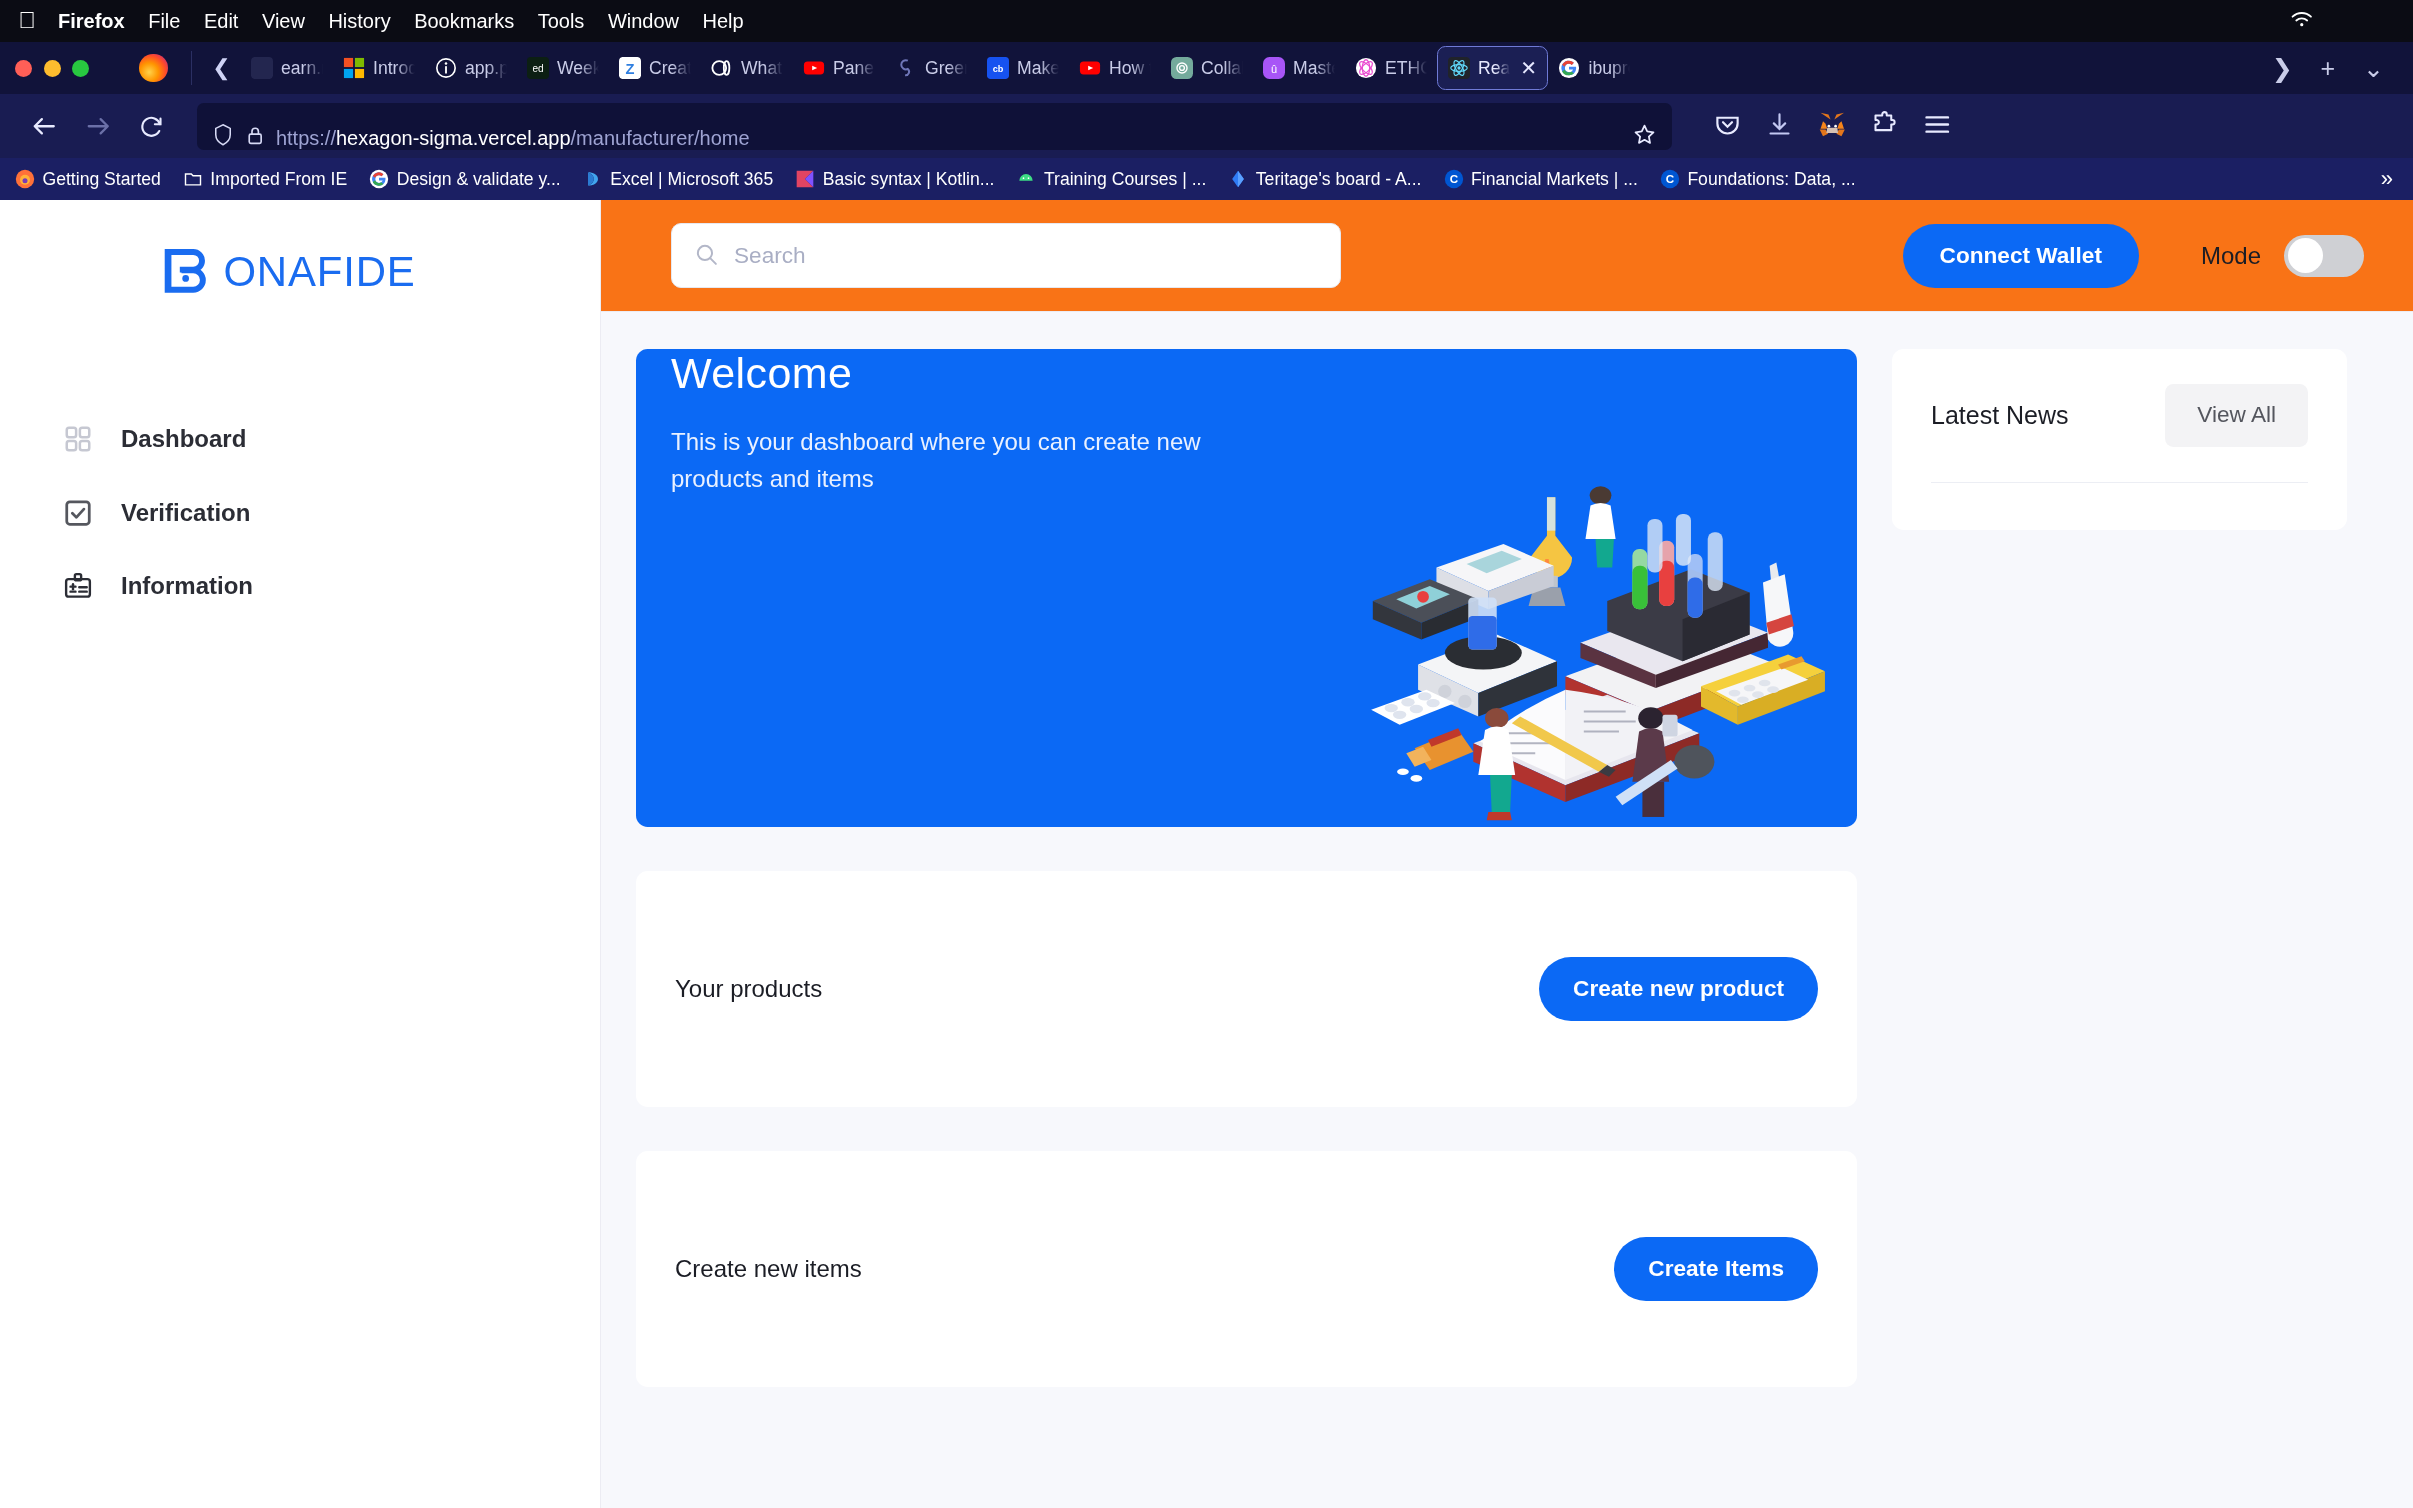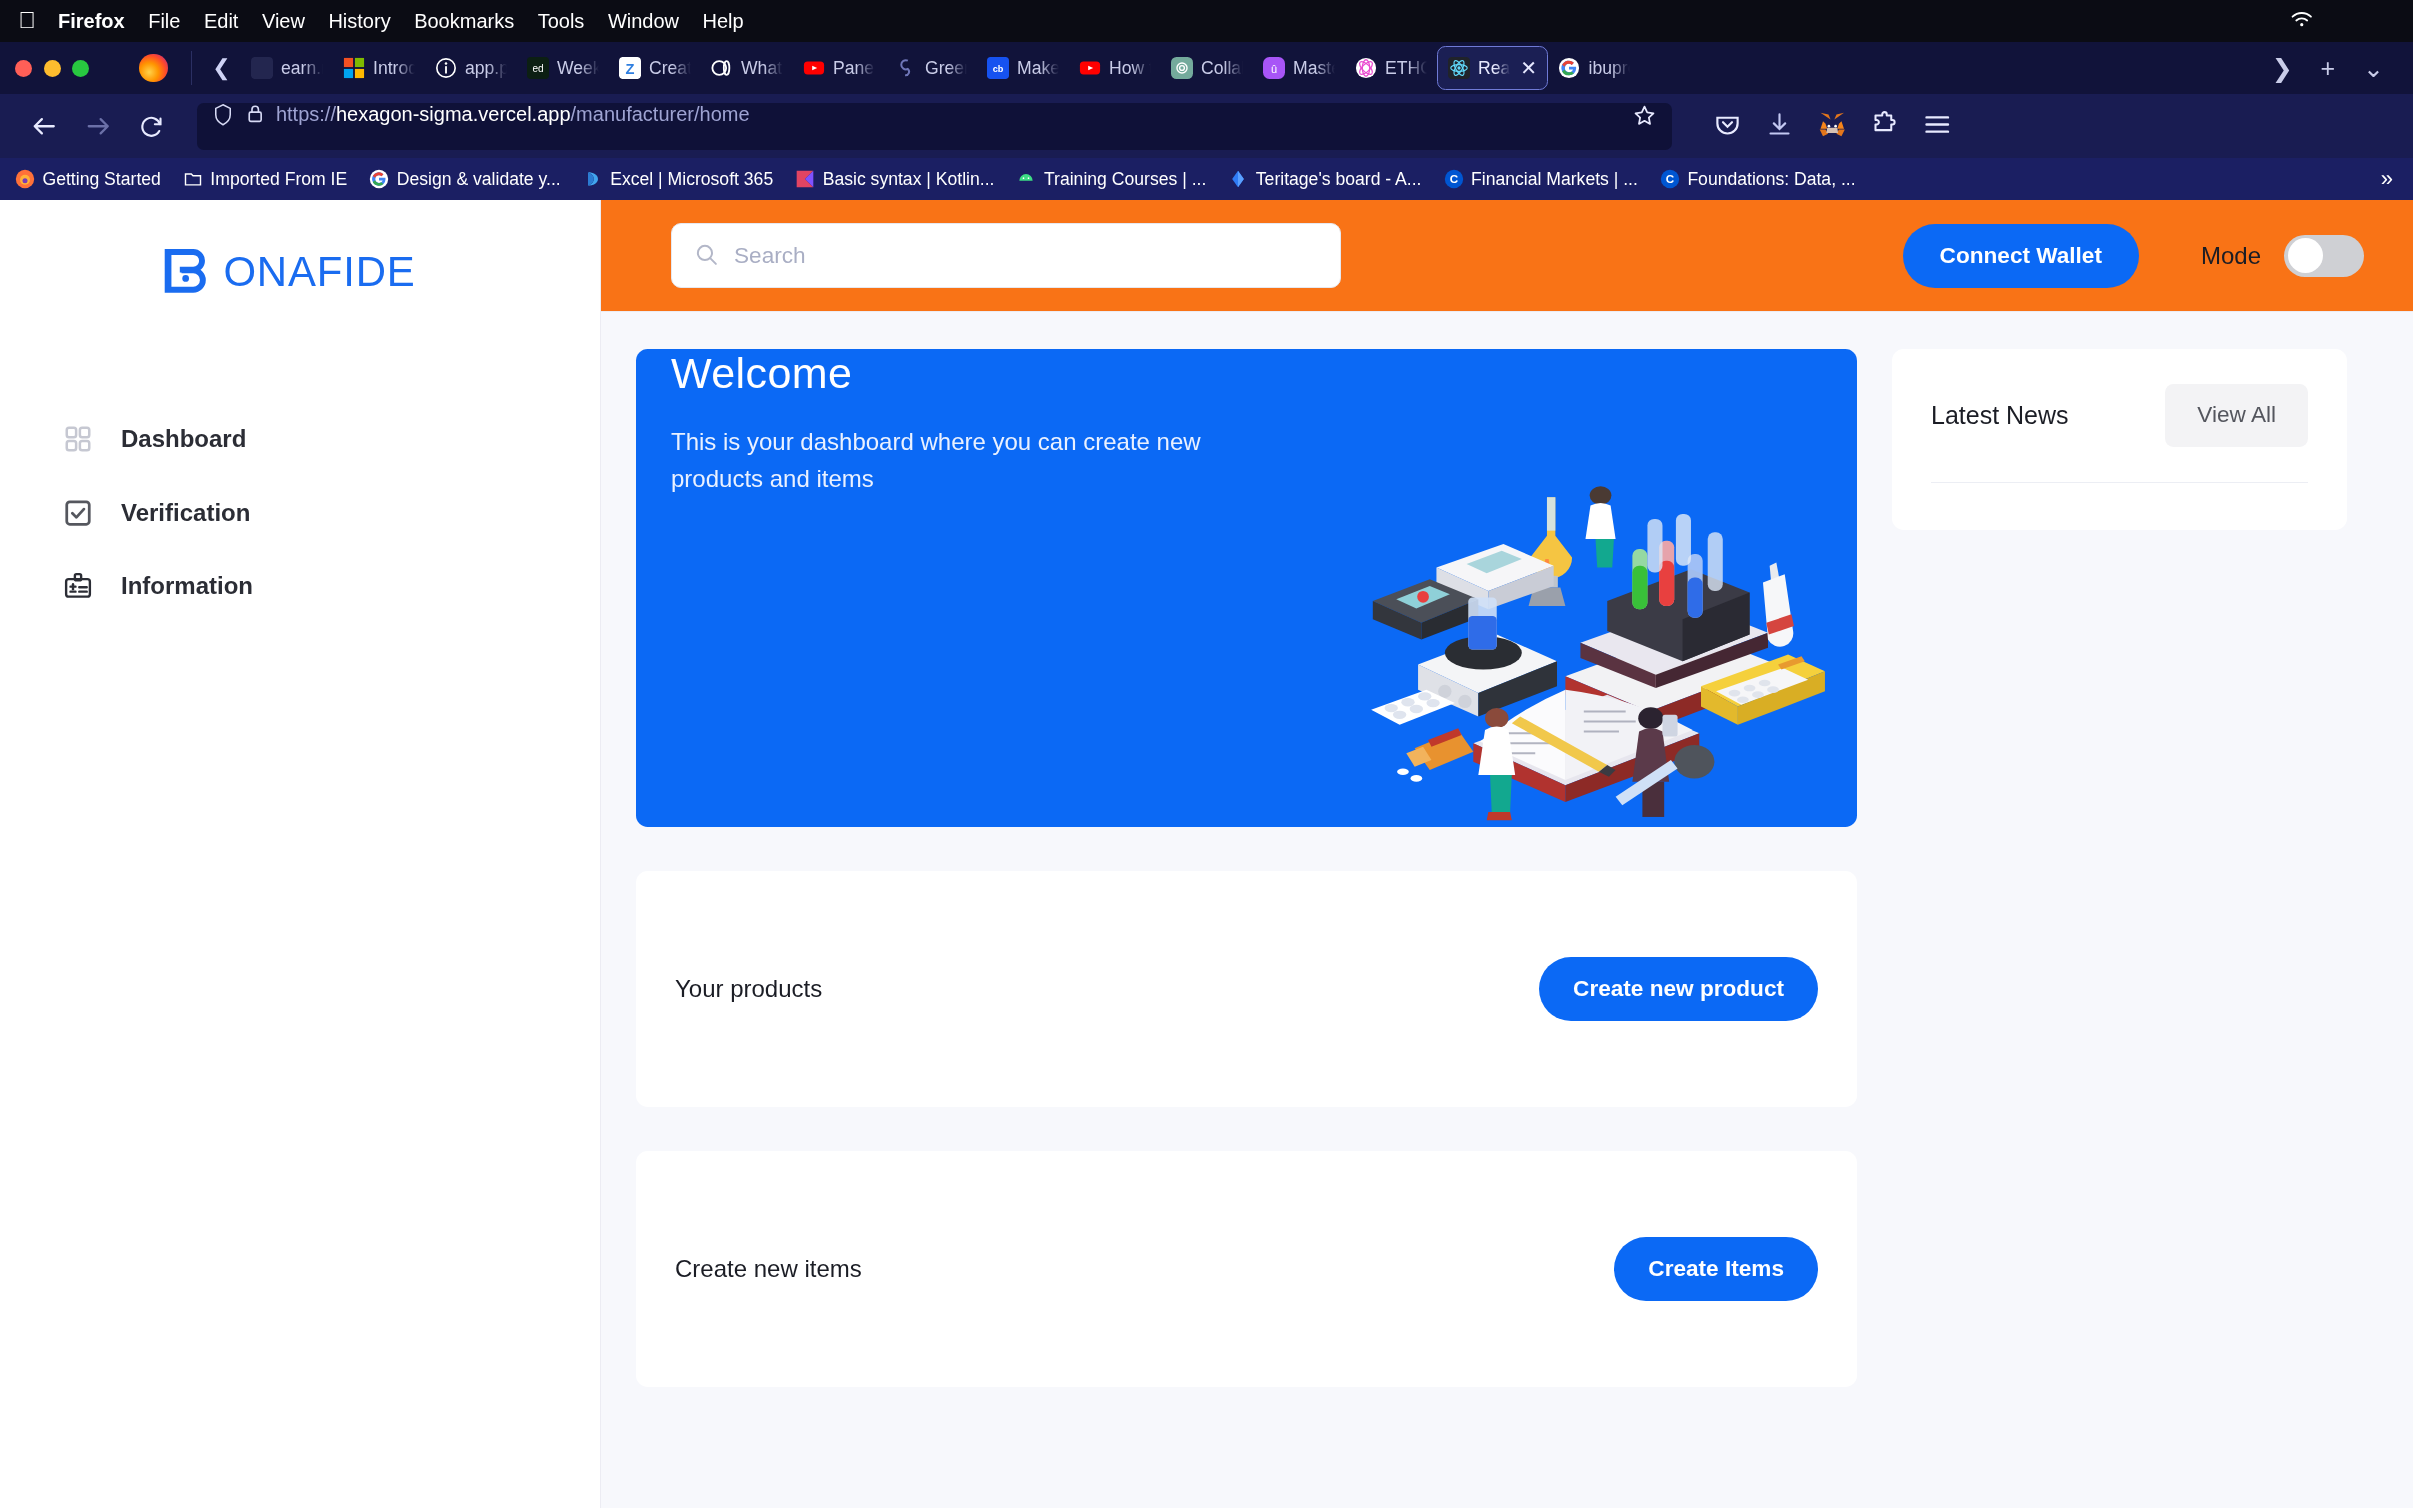--- a/index.html
+++ b/index.html
@@ -64,21 +64,21 @@
   .tabstrip-right { display: flex; align-items: center; gap: 6.7px; padding: 0 20px; flex: 0 0 auto; }
   .tsr-btn { color: #c9cce8; font-size: 25px; width: 39px; text-align: center; }
 
   
   .ff-navbar { height: 64px; display: flex; align-items: center; background: #191c52; padding: 0 22px; gap: 8.4px; }
   .nav-btn { width: 45px; height: 45px; display: flex; align-items: center; justify-content: center; color: #e8eaff; }
   .nav-btn.disabled { color: #6b70a8; }
   .urlbar {
     flex: 1 1 auto; height: 47px; margin: 0 15px;
     background: #0f1138; border-radius: 6.7px;
-    display: flex; align-items: flex-start; padding: 0 15px; gap: 11.7px;
+    display: flex; align-items: flex-end; padding: 0 15px; gap: 11.7px;
     max-width: 1475px;
   }
   .url-text { font-size: 20px; color: #9ea3d2; white-space: nowrap; }
   .url-text b { color: #ffffff; font-weight: normal; }
   .url-star { margin-left: auto; color: #e8eaff; }
   .navbar-right { display: flex; align-items: center; gap: 25px; margin-left: 18.4px; }
 
   
   .ff-bookmarks {
     height: 42px; background: #1b1f63; display: flex; align-items: center;

